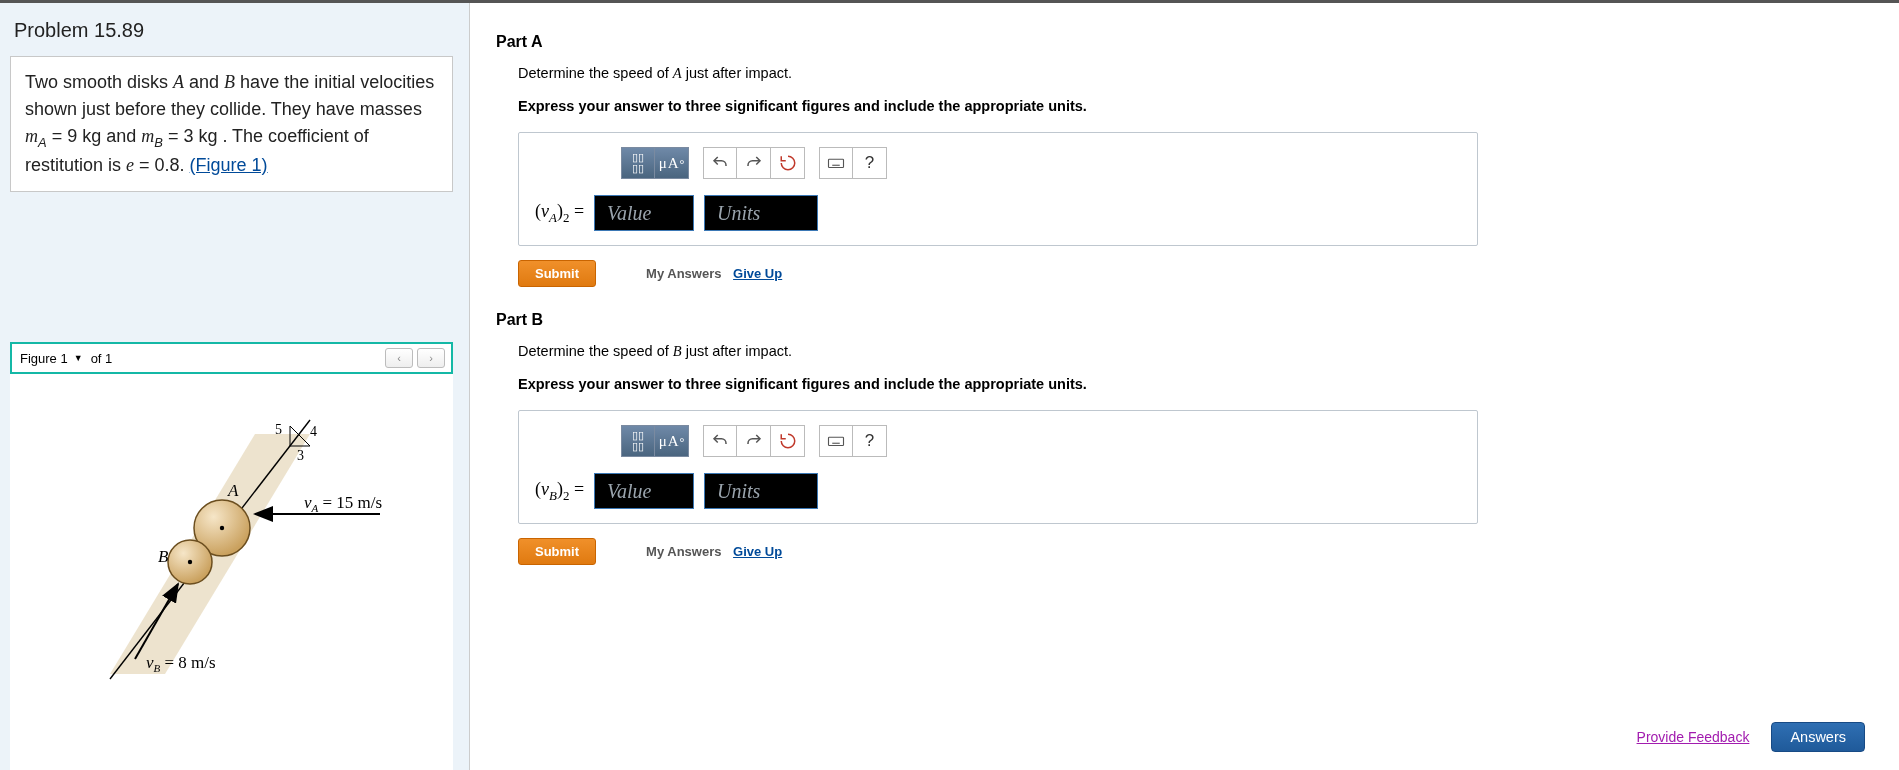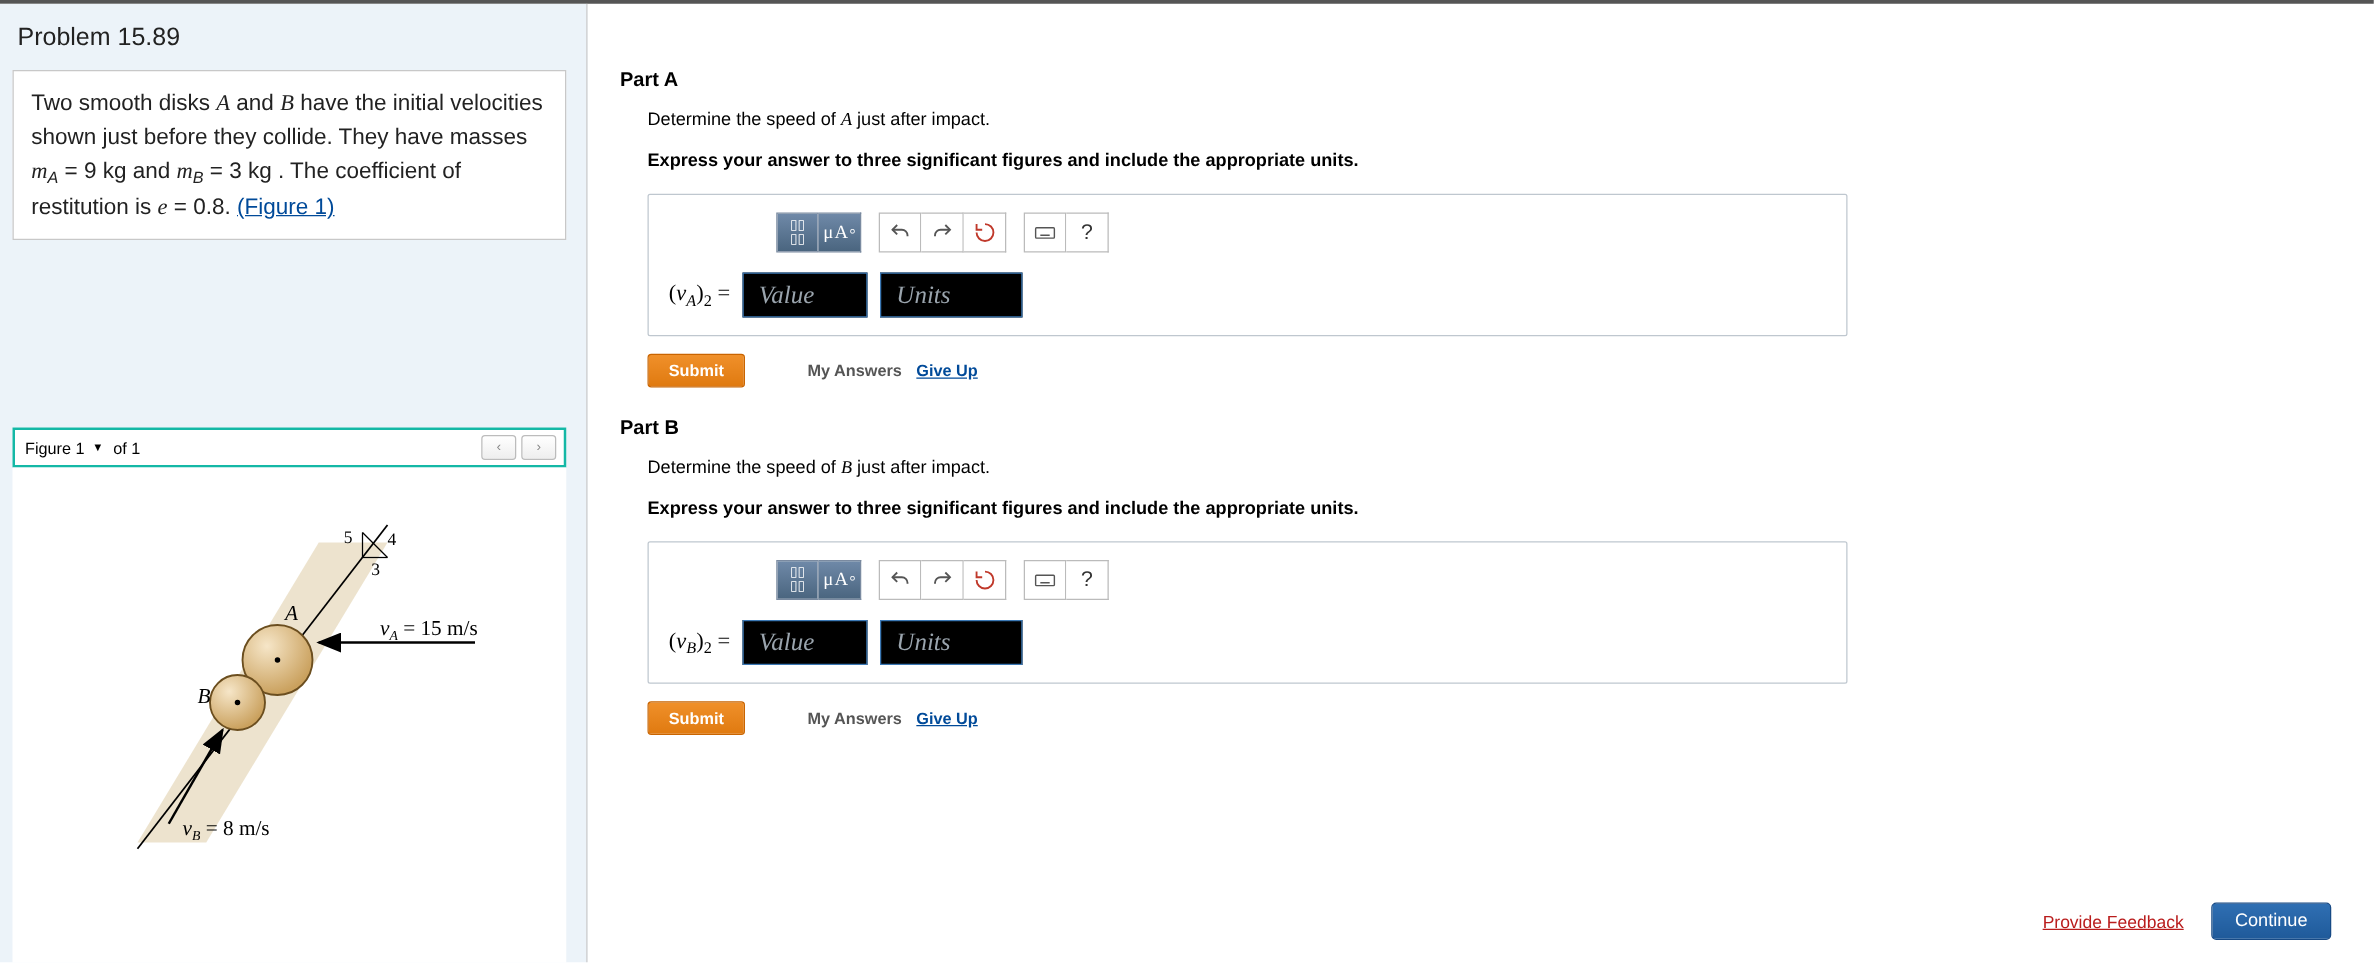--- a/index.html
+++ b/index.html
@@ -18,21 +18,21 @@
   .fig-bar .dd { display: inline-flex; align-items: center; gap: 6px; padding: 1px 2px; }
   .fig-bar .caret { font-size: 9px; }
   .fig-bar .of { margin-left: 6px; }
   .fig-bar .spacer { flex: 1; }
   .navbtn { border: 1px solid #bcbcbc; background: linear-gradient(#fff,#eee); width: 28px; height: 20px; font-size: 11px; color: #888; display: inline-flex; align-items: center; justify-content: center; border-radius: 3px; margin-left: 4px; }
 
   .figure-area { background: #fff; height: 430px; position: relative; overflow: hidden; }
   .figure-svg { position: absolute; left: 40px; top: 10px; }
 
   
-  .right { flex: 1; padding: 30px 34px 0 26px; position: relative; margin-top: 23px; }
+  .right { flex: 1; padding: 30px 34px 0 26px; position: relative; }
   .part { margin-bottom: 24px; }
   .part-title { font-size: 16px; font-weight: bold; margin-bottom: 14px; }
   .prompt { font-size: 14.5px; margin: 0 0 16px 22px; }
   .instr { font-size: 14.5px; font-weight: bold; margin: 0 0 18px 22px; }
 
   .answer-box { border: 1px solid #bfc7cf; border-radius: 2px; margin-left: 22px; width: 960px; padding: 14px 16px 14px 16px; }
   .toolbar { display: flex; align-items: center; gap: 0; margin-left: 86px; margin-bottom: 16px; }
   .tb-group { display: inline-flex; }
   .tb-btn { width: 34px; height: 32px; border: 1px solid #7a8aa0; background: linear-gradient(#6f89a8,#4a657f); display: inline-flex; align-items: center; justify-content: center; color: #fff; font-size: 14px; position: relative; cursor: pointer; }
   .tb-btn.light { background: #fff; color: #555; border-color: #bbb; }
@@ -49,21 +49,21 @@
   .pseudo-input { border: 1px solid #3b78b5; height: 36px; display: inline-flex; align-items: center; padding: 0 12px; font-family: 'Times New Roman', serif; font-style: italic; font-size: 20px; color: #9aa4ad; background: #000000; }
   .pseudo-input.val { width: 100px; }
   .pseudo-input.unit { width: 114px; }
 
   .submit-row { display: flex; align-items: center; gap: 50px; margin: 14px 0 0 22px; }
   .btn-submit { background: linear-gradient(#f0902a,#e07a10); color: #fff; font-weight: bold; font-size: 13px; border: 1px solid #c96400; border-radius: 3px; padding: 5px 16px; cursor: pointer; }
   .answers-links { font-size: 13px; color: #555; font-weight: bold; }
   .answers-links a { color: #004a99; text-decoration: underline; margin-left: 8px; font-weight: bold; }
 
   .footer { position: absolute; right: 34px; bottom: 18px; display: flex; align-items: center; gap: 22px; }
-  .feedback { color: #b91c1c; text-decoration: underline; font-size: 14px; }
+  .feedback { color: #a21caf; text-decoration: underline; font-size: 14px; }
   .btn-continue { background: linear-gradient(#2f6fb3,#1f5a9a); color: #fff; font-size: 14.5px; border: 1px solid #174a85; border-radius: 4px; padding: 6px 18px; cursor: pointer; }
 </style>
 </head>
 <body>
 
 <div class="left">
   <div class="title">Problem 15.89</div>
 
   <div class="problem-box">
     <span>Two smooth disks </span><span class="italic">A</span><span> and </span><span class="italic">B</span><span> have the initial velocities shown just before they collide. They have masses </span><span class="italic">m</span><sub class="sub">A</sub><span> = 9  kg</span><span> and </span><span class="italic">m</span><sub class="sub">B</sub><span> = 3  kg</span><span> . The coefficient of restitution is </span><span class="italic">e</span><span> = 0.8. </span><a href="#">(Figure 1)</a>
@@ -259,16 +259,16 @@
       <button class="btn-submit">Submit</button>
       <span class="answers-links">
         <span>My Answers</span>
         <a href="#">Give Up</a>
       </span>
     </div>
   </div>
 
   <div class="footer">
     <a href="#" class="feedback">Provide Feedback</a>
-    <button class="btn-continue">Continue</button>
+    <button class="btn-continue">Answers</button>
   </div>
 
 </div>
 
 </body></html>

